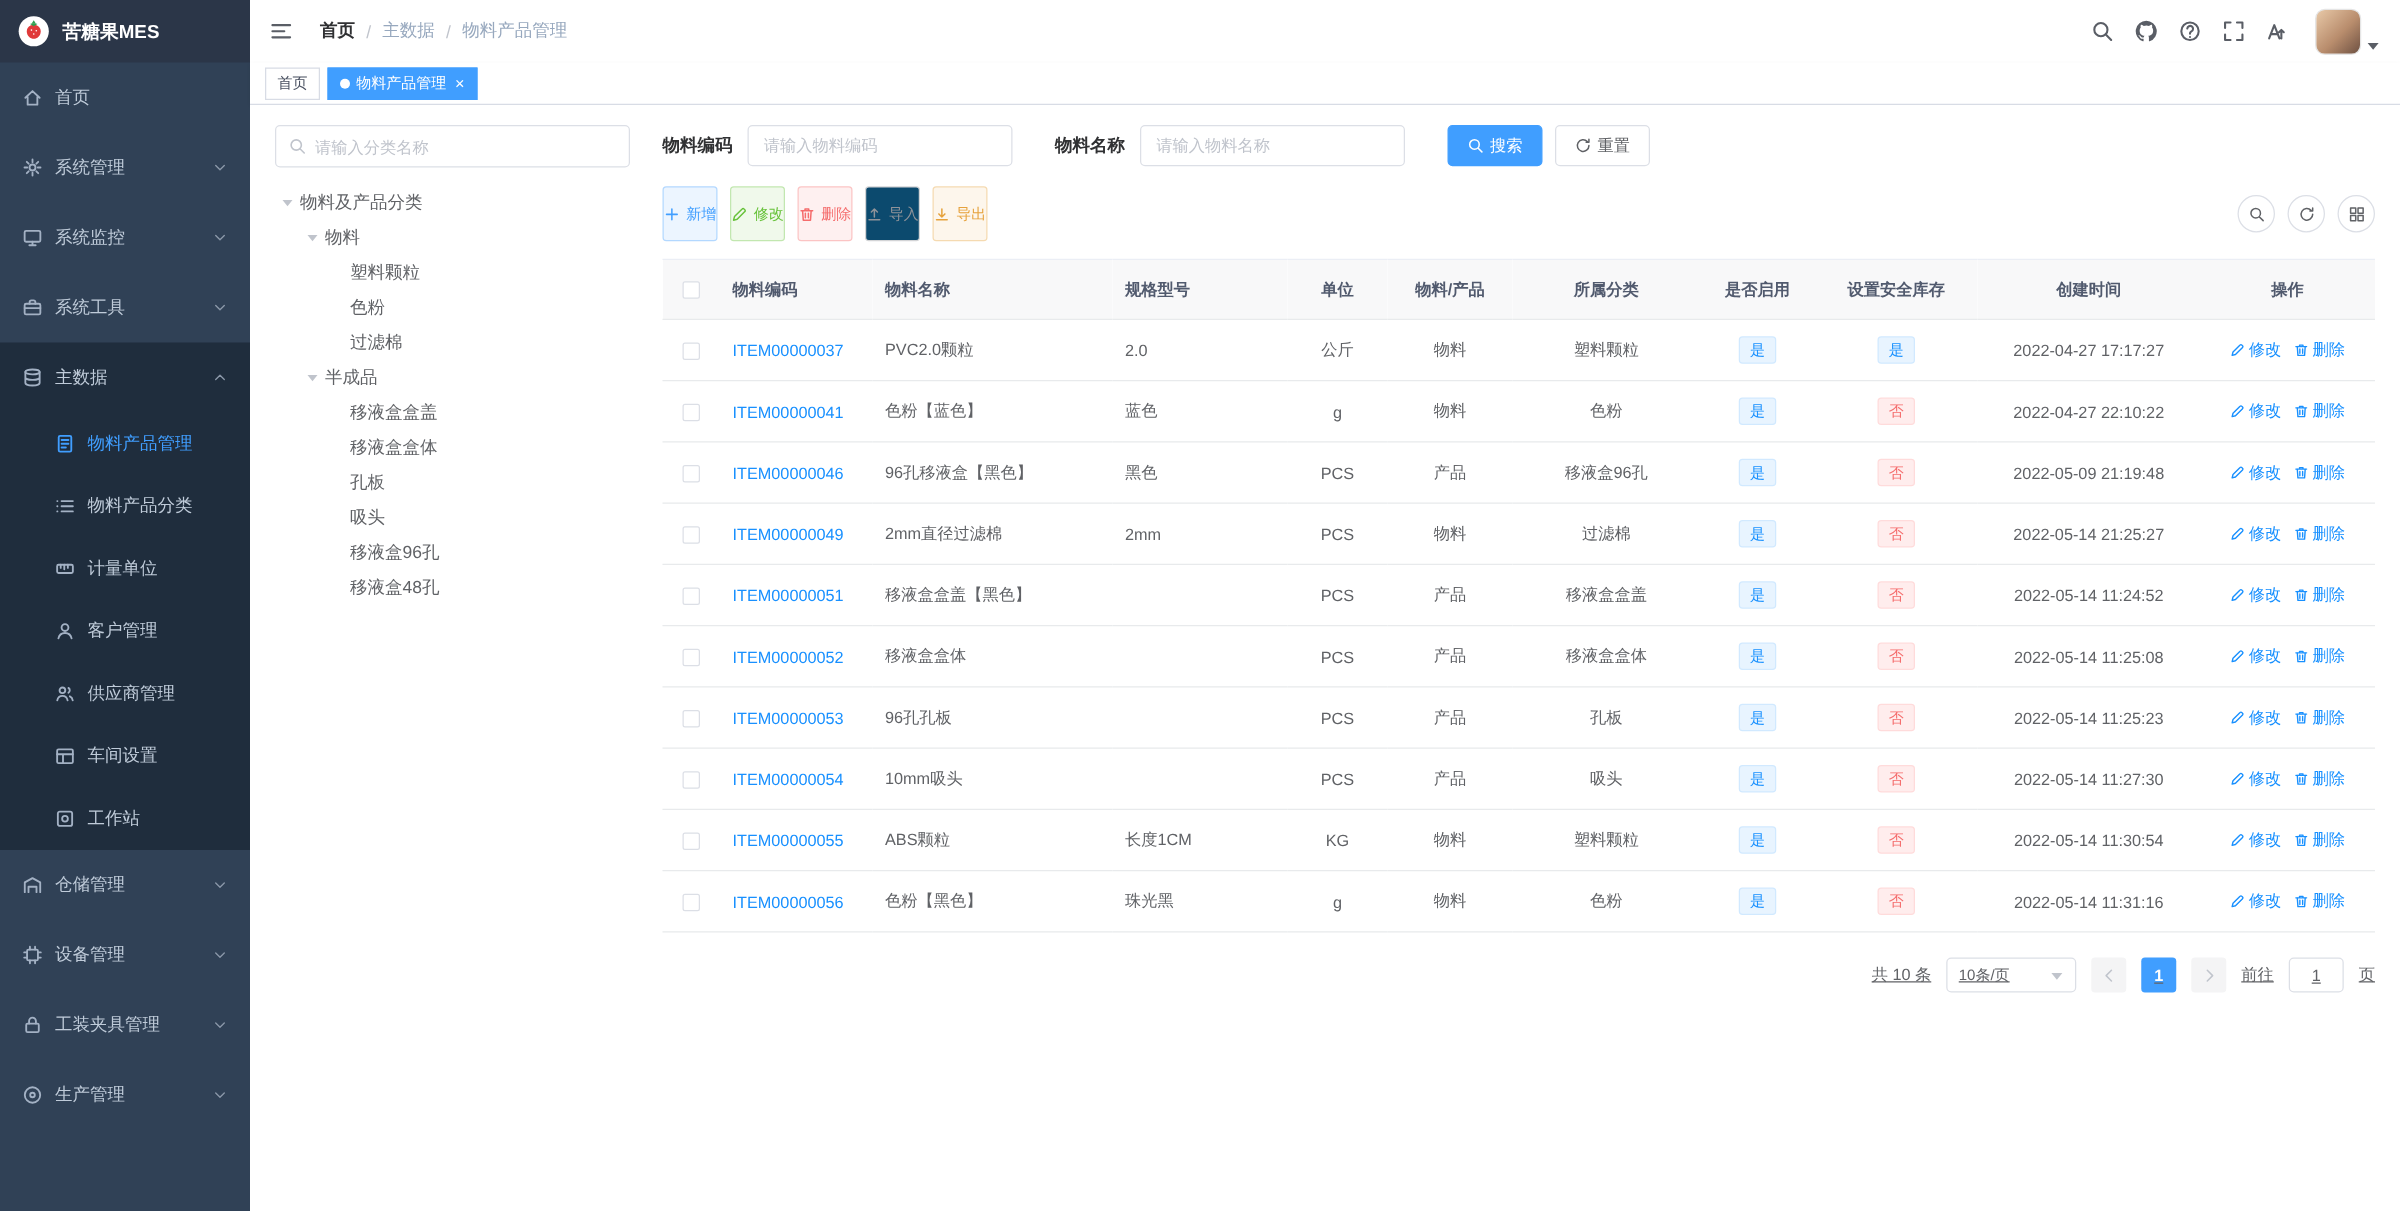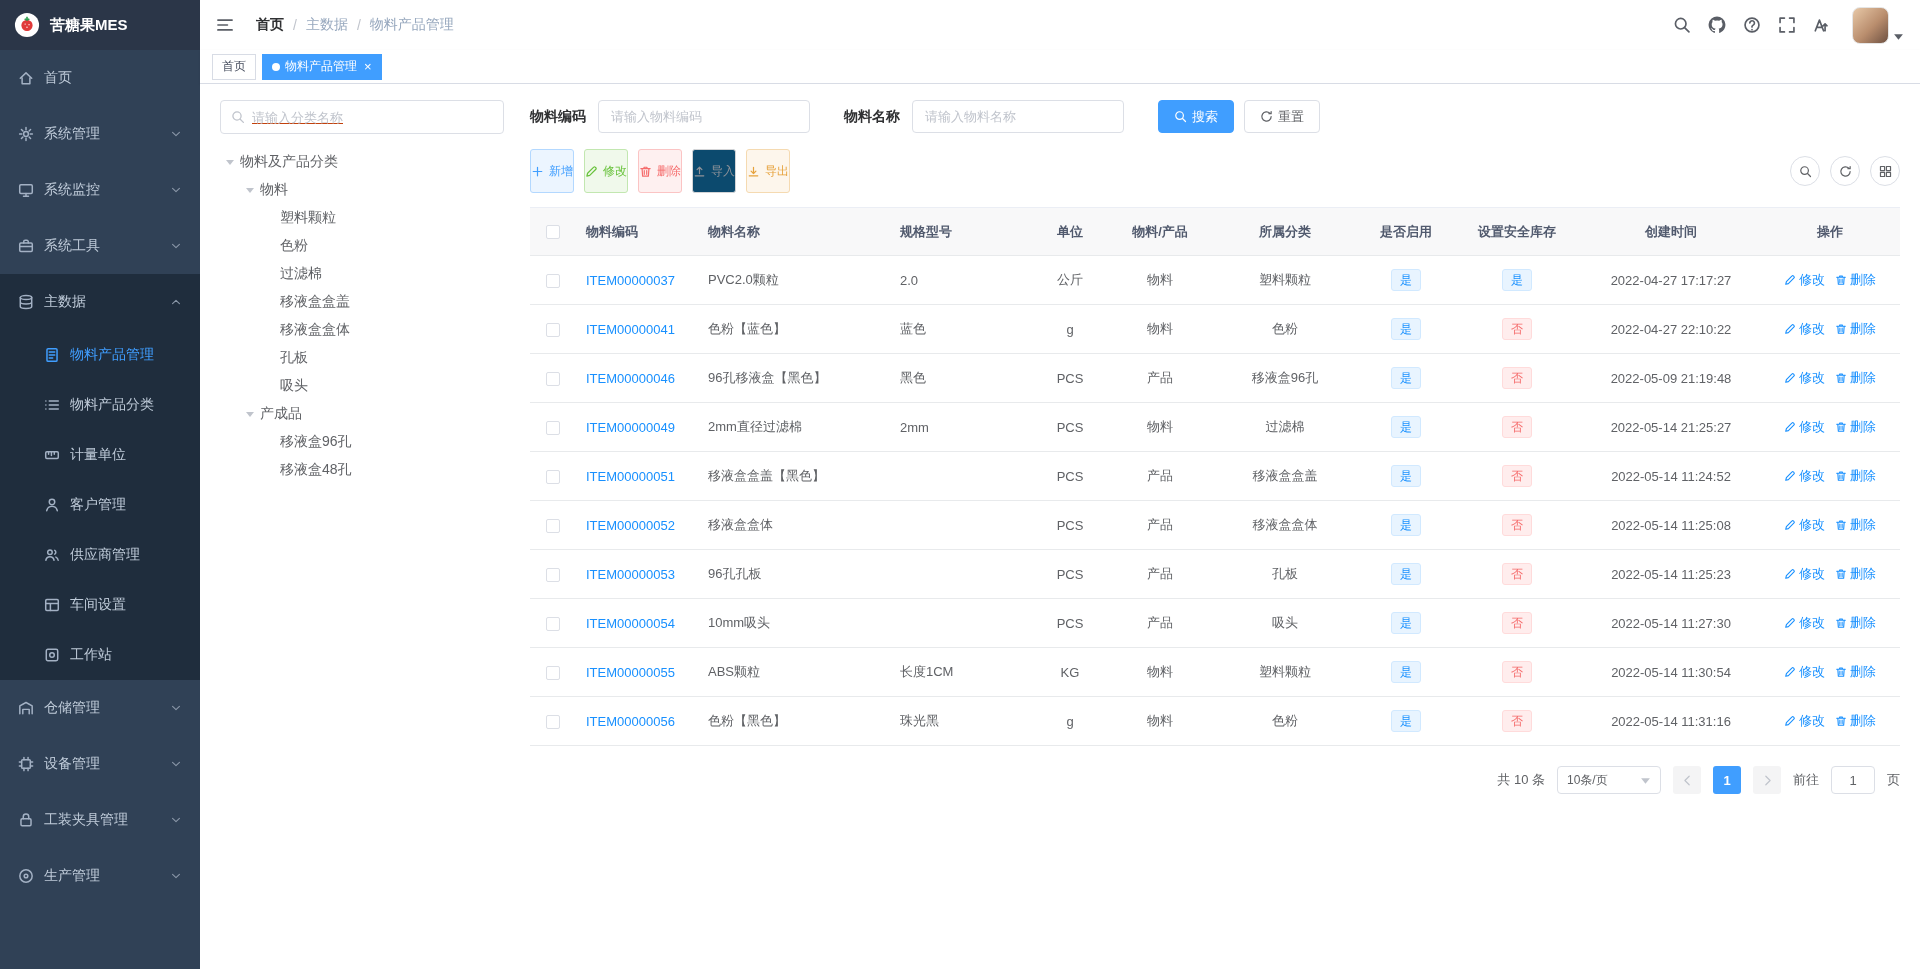--- a/index.html
+++ b/index.html
@@ -43,21 +43,21 @@
   .tag.active{background:var(--accent); border-color:var(--accent); color:#fff;}
   .tag-dot{width:8px; height:8px; border-radius:50%; background:#fff; display:inline-block;}
   .tag-close{font-size:13px; line-height:1; margin-left:2px;}
 
   .content{flex:1; display:flex; padding:16px 20px 0 20px; gap:26px; overflow:hidden; background:#fff;}
 
   
   .tree-panel{width:284px; flex-shrink:0;}
   .tree-search{height:34px; border:1px solid #dcdfe6; border-radius:4px; display:flex; align-items:center; padding:0 10px; gap:7px; color:#c0c4cc;}
   .tree-search .ico{font-size:14px;}
-  .tree-search input{border:none; outline:none; flex:1; font-size:13px; color:#c2410c; font-family:inherit; background:transparent;text-decoration:underline;}
+  .tree-search input{border:none; outline:none; flex:1; font-size:13px; color:#701a75; font-family:inherit; background:transparent;}
   .tree-search input::placeholder{color:#c0c4cc;}
   .tree{margin-top:14px; font-size:14px; color:#606266;}
   .tree-node{height:28px; display:flex; align-items:center; cursor:pointer; white-space:nowrap;}
   .tree-caret{width:20px; display:inline-flex; justify-content:center; color:#c0c4cc; font-size:10px; flex-shrink:0;}
 
   
   .table-panel{flex:1; min-width:0; display:flex; flex-direction:column;}
 
   .filter-row{display:flex; align-items:center; margin-bottom:16px;}
   .filter-group{display:flex; align-items:center; margin-right:34px;}
@@ -85,21 +85,21 @@
   .data-table td{height:49px; border-bottom:1px solid #e8eaec; padding:0 10px; white-space:nowrap; overflow:hidden;}
   .al{text-align:left;} .ac{text-align:center;}
   .row-check{appearance:none; -webkit-appearance:none; width:14px; height:14px; border:1px solid #dcdfe6; border-radius:2px; background:#fff; cursor:pointer; vertical-align:middle;}
   a.cell-link{color:var(--link); text-decoration:none; cursor:pointer;}
   .badge{display:inline-block; min-width:18px; padding:3px 8px; border-radius:3px; font-size:12px; line-height:1.2;}
   .badge-yes{color:var(--link); background:#e8f4ff; border:1px solid #d1e9ff;}
   .badge-no{color:var(--danger); background:#ffeded; border:1px solid #ffdbdb;}
   .op-link{color:var(--link); display:inline-flex; align-items:center; gap:3px; cursor:pointer; margin:0 5px; text-decoration:none;}
   .op-link .ico{font-size:12px; display:inline-flex;}
 
-  .pagination-row{display:flex; align-items:center; justify-content:flex-end; gap:12px; margin-top:20px; font-size:13px; color:#606266;}
+  .pagination-row{display:flex; align-items:center; justify-content:flex-end; gap:12px; margin-top:20px; font-size:13px; color:#606266;text-decoration:underline;}
   .pg-size{width:104px; height:28px; border:1px solid #dcdfe6; border-radius:4px; display:flex; align-items:center; justify-content:space-between; padding:0 9px; cursor:pointer; color:#606266; font-size:12px;}
   .pg-caret{color:#c0c4cc; font-size:11px; display:inline-flex;}
   .pg-btn{min-width:28px; height:28px; border:none; border-radius:3px; background:#f4f4f5; color:#c0c4cc; display:inline-flex; align-items:center; justify-content:center; cursor:pointer; font-size:13px; font-family:inherit;}
   .pg-btn.active{background:var(--accent); color:#fff; font-weight:700;}
   .pg-input{width:44px; height:28px; border:1px solid #dcdfe6; border-radius:4px; text-align:center; font-size:13px; color:#606266; font-family:inherit; outline:none;}
   .ico{line-height:0;}
   .ico svg{display:block;}
 </style>
 </head>
 <body>
@@ -426,43 +426,43 @@
               <span>塑料颗粒</span>
             </div>
             <div class="tree-node" style="padding-left: 40px;">
               <span class="tree-caret"></span>
               <span>色粉</span>
             </div>
             <div class="tree-node" style="padding-left: 40px;">
               <span class="tree-caret"></span>
               <span>过滤棉</span>
             </div>
-            <div class="tree-node" style="padding-left: 40px;">
-              <span class="tree-caret"></span>
-              <span>移液盒盒盖</span>
-            </div>
-            <div class="tree-node" style="padding-left: 40px;">
-              <span class="tree-caret"></span>
-              <span>移液盒盒体</span>
-            </div>
-            <div class="tree-node" style="padding-left: 40px;">
-              <span class="tree-caret"></span>
-              <span>孔板</span>
-            </div>
-            <div class="tree-node" style="padding-left: 40px;">
-              <span class="tree-caret"></span>
-              <span>吸头</span>
-            </div>
             <div class="tree-node" style="padding-left: 20px;">
               <span class="tree-caret">
                 <svg viewBox="0 0 10 10" width="1em" height="1em" fill="currentColor" stroke="none">
                   <path d="M1 3h8L5 8z"></path>
                 </svg>
               </span>
-              <span>产成品</span>
+              <span>半成品</span>
+            </div>
+            <div class="tree-node" style="padding-left: 40px;">
+              <span class="tree-caret"></span>
+              <span>移液盒盒盖</span>
+            </div>
+            <div class="tree-node" style="padding-left: 40px;">
+              <span class="tree-caret"></span>
+              <span>移液盒盒体</span>
+            </div>
+            <div class="tree-node" style="padding-left: 40px;">
+              <span class="tree-caret"></span>
+              <span>孔板</span>
+            </div>
+            <div class="tree-node" style="padding-left: 40px;">
+              <span class="tree-caret"></span>
+              <span>吸头</span>
             </div>
             <div class="tree-node" style="padding-left: 40px;">
               <span class="tree-caret"></span>
               <span>移液盒96孔</span>
             </div>
             <div class="tree-node" style="padding-left: 40px;">
               <span class="tree-caret"></span>
               <span>移液盒48孔</span>
             </div>
           </div>

